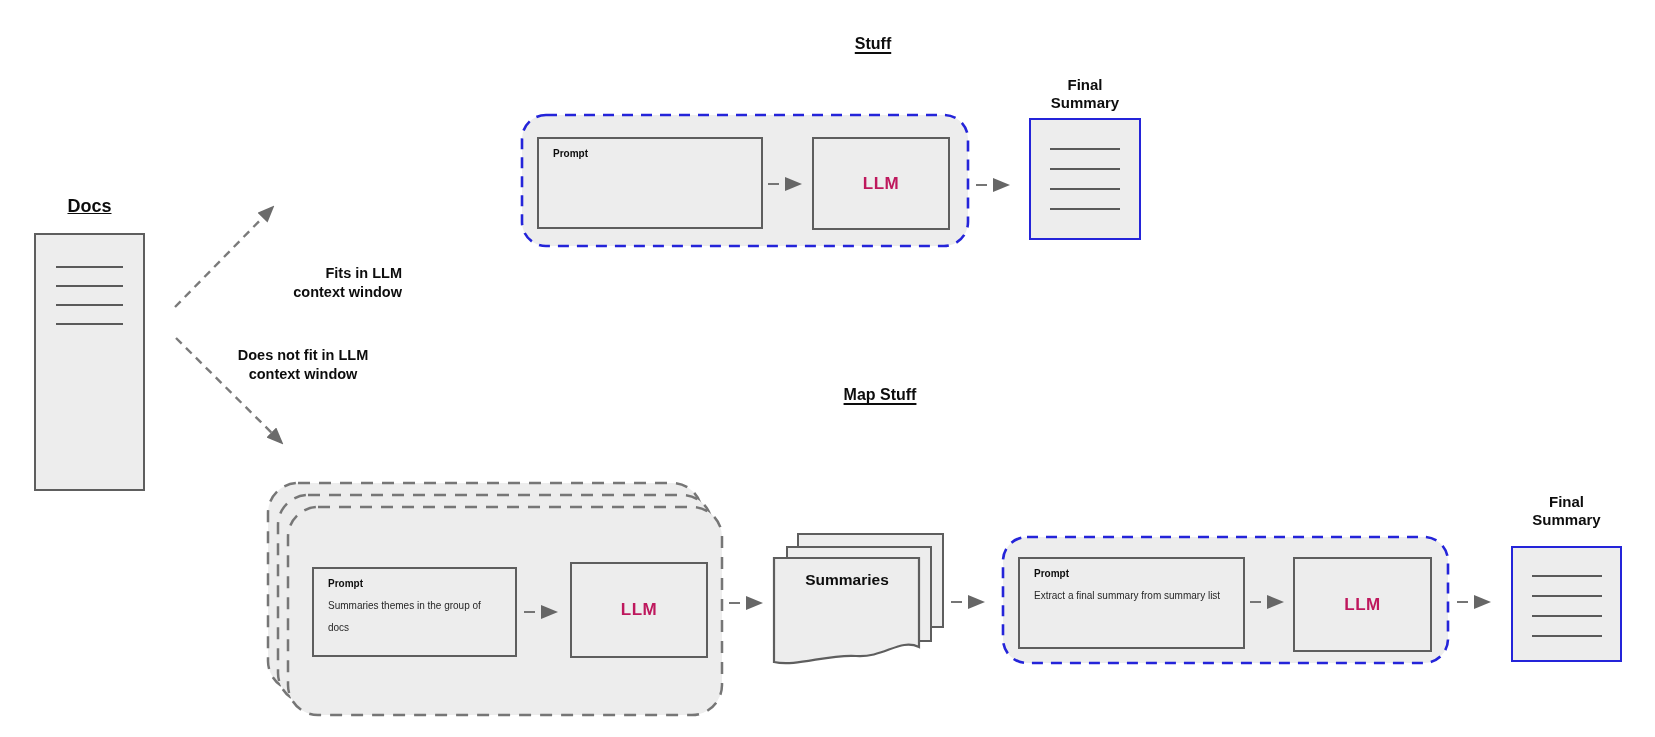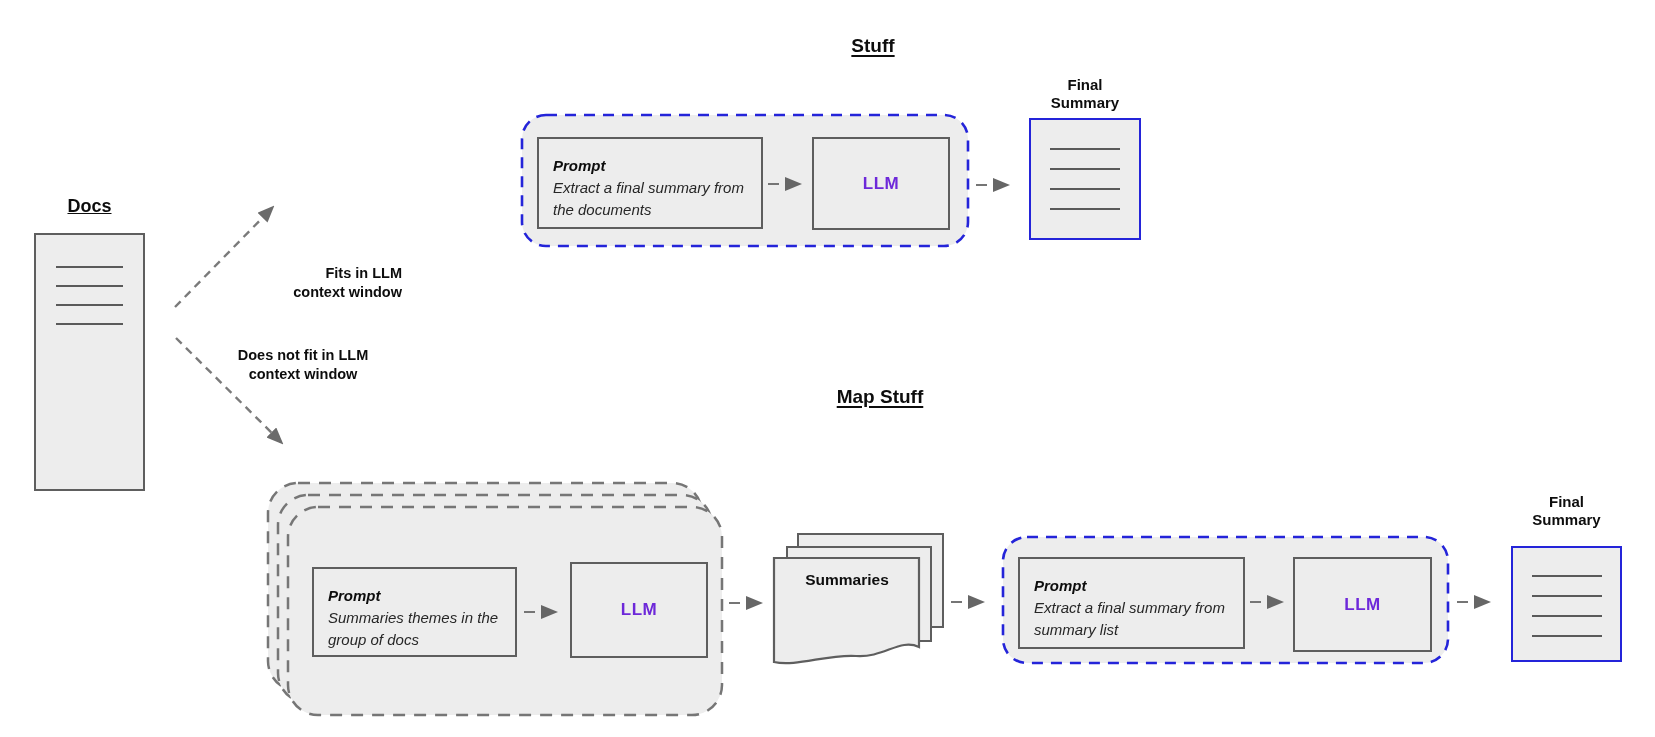--- a/index.html
+++ b/index.html
@@ -10,30 +10,30 @@
 
   svg.layer { position:absolute; overflow:visible; }
 
   .box {
     position:absolute;
     background:#ededed;
     border:2px solid #5e5e5e;
   }
   .blue-doc { border:2.5px solid #2424d9; }
 
-  .prompt-box { padding:16px 14px; font-size:15px; line-height:22px; color:#272727;font-style:italic; }
+  .prompt-box { padding:4px 14px; font-size:10px; line-height:22px; color:#272727; }
   .prompt-heading { font-weight:bold; color:#0d0d0d; }
 
   .llm-box {
     display:flex; align-items:center; justify-content:center;
-    font-weight:bold; font-size:17px; color:#6d28d9; letter-spacing:.5px;
+    font-weight:bold; font-size:17px; color:#be185d; letter-spacing:.5px;
   }
 
   .label { position:absolute; font-weight:bold; color:#0d0d0d; text-align:center; }
-  .title { font-size:19px; text-decoration:underline; text-decoration-thickness:2px; text-underline-offset:3px; }
+  .title { font-size:16px; text-decoration:underline; text-decoration-thickness:2px; text-underline-offset:3px; }
   .branch-label { font-size:14.5px; line-height:19px; }
   .side-label { font-size:15px; line-height:18px; }
   .doc-title { font-size:18px; }
 
   .doc-lines { position:absolute; left:0; right:0; }
   .doc-lines i { display:block; height:0; border-top:2px solid #5a5a5a; margin:0 auto 17px auto; }
   .doc-lines.w67 i { width:67px; }
   .doc-lines.w70 i { width:70px; margin-bottom:18px; }
 
   .connector { position:absolute; display:flex; align-items:center; gap:6px; height:14px; }
@@ -82,21 +82,20 @@
   </div>
 
   <div class="label title" style="left:773px; top:35px; width:200px;">Stuff</div>
 
   <svg class="layer" style="left:516px; top:109px;" width="458" height="144" viewBox="0 0 458 144">
     <rect x="6" y="6" width="446" height="131" rx="24" fill="#ededed" stroke="#2424d9" stroke-width="2.6" stroke-dasharray="11 8"></rect>
   </svg>
 
   <div class="box prompt-box" style="left:537px; top:137px; width:226px; height:92px;">
     <div class="prompt-heading">Prompt</div>
-    <div>Extract a final summary from the documents</div>
   </div>
 
   <div class="connector" style="left:768px; top:177px;">
     <span class="c-dash"></span>
     <span class="c-head"></span>
   </div>
 
   <div class="box llm-box" style="left:812px; top:137px; width:138px; height:93px;">
     <span>LLM</span>
   </div>

